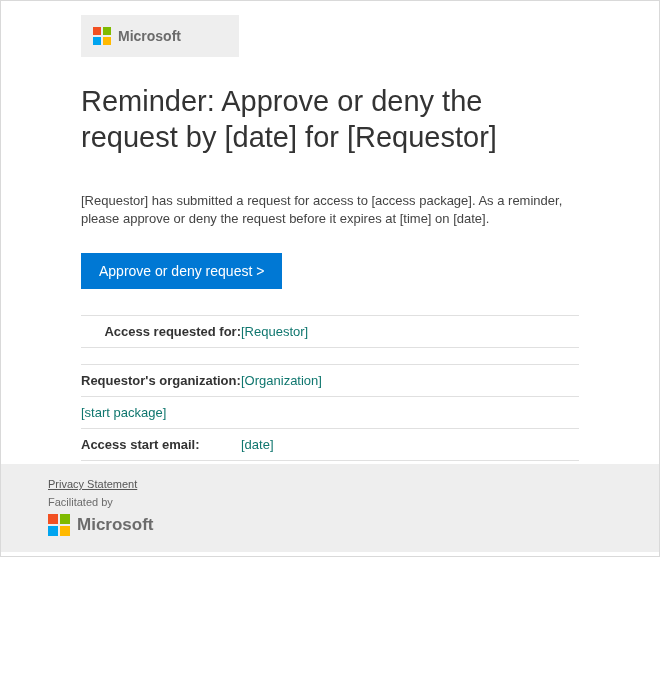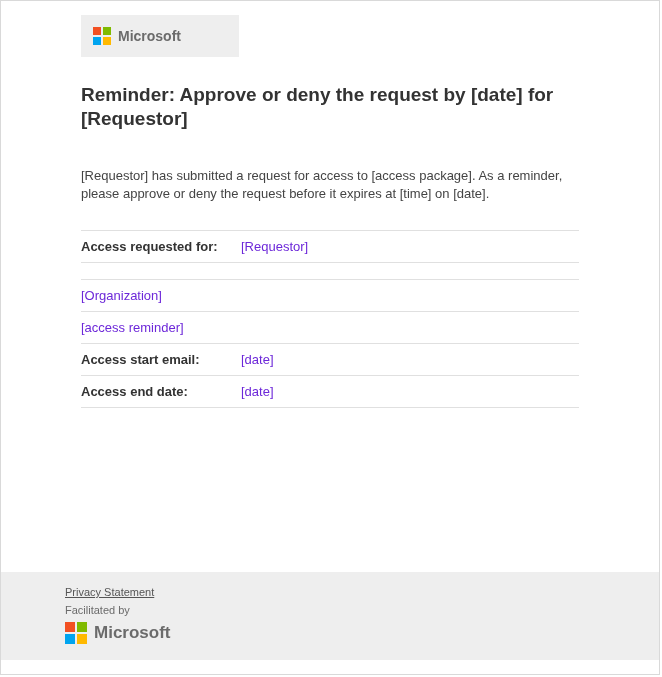--- a/index.html
+++ b/index.html
@@ -6,21 +6,21 @@
     margin: 0;
     padding: 0;
     width: 662px;
     height: 677px;
     font-family: "Segoe UI", Arial, sans-serif;
     color: #333333;
     background: #ffffff;
   }
   .outer {
     width: 660px;
-    height: 675px;
+    height: 557px;
     border: 1px solid #d9d9d9;
     box-sizing: border-box;
     position: relative;
   }
   .content {
     padding: 0 80px 0 80px;
   }
   .logo-block {
     display: flex;
     align-items: center;
@@ -46,23 +46,23 @@
   .ms-logo .g { top: 0; left: 10px; background: #7fba00; }
   .ms-logo .b { top: 10px; left: 0; background: #00a4ef; }
   .ms-logo .y { top: 10px; left: 10px; background: #ffb900; }
   .ms-text {
     font-weight: 600;
     font-size: 14px;
     color: #6b6b6b;
     margin-left: 7px;
   }
   h1.title {
-    font-weight: 700;
+    font-weight: 400;
     color: #333333;
-    font-size: 19px;
+    font-size: 29px;
     line-height: 1.25;
     margin: 26px 0 14px 0;
   }
   .body-text {
     font-size: 13px;
     line-height: 1.45;
     color: #444444;
     margin-bottom: 24px;
     margin-top: 36px;
   }
@@ -78,36 +78,36 @@
   }
   .details {
     margin-top: 26px;
   }
   .row {
     display: flex;
     border-bottom: 1px solid #e0e0e0;
     padding: 8px 0;
     font-size: 13px;
   }
-  .details .first { border-top: 1px solid #e0e0e0; }
+  .details .first { border-top: 1px solid #e0e0e0; text-align: right; }
   .row .label {
     width: 160px;
     font-weight: 600;
     color: #333333;
   }
   .row .value {
-    color: #6d28d9;
+    color: #0f766e;
   }
   .footer {
     position: absolute;
-    bottom: 14px;
+    bottom: 4px;
     left: 0;
     right: 0;
     background: #eeeeee;
-    padding: 14px 42px 16px 64px;
+    padding: 14px 42px 16px 47px;
     font-size: 11px;
     color: #6b6b6b;
   }
   .footer .privacy {
     text-decoration: underline;
     color: #555555;
     display: inline-block;
     margin-bottom: 6px;
     cursor: pointer;
   }
@@ -148,33 +148,35 @@
           <div class="sq b"></div>
           <div class="sq y"></div>
       </div>
       <span class="ms-text">Microsoft</span>
     </div>
 
     <h1 class="title">Reminder: Approve or deny the request by [date] for [Requestor]</h1>
 
     <div class="body-text">[Requestor] has submitted a request for access to [access package]. As a reminder, please approve or deny the request before it expires at [time] on [date].</div>
 
+    <button class="cta">Approve or deny request &gt;</button>
 
     <div class="details">
       <div class="row first">
         <div class="label">Access requested for:</div>
         <div class="value">[Requestor]</div>
       </div>
       <div class="row">
       </div>
       <div class="row">
+        <div class="label">Requestor's organization:</div>
         <div class="value">[Organization]</div>
       </div>
       <div class="row">
-        <div class="value">[access reminder]</div>
+        <div class="value">[start package]</div>
       </div>
       <div class="row">
         <div class="label">Access start email:</div>
         <div class="value">[date]</div>
       </div>
       <div class="row">
         <div class="label">Access end date:</div>
         <div class="value">[date]</div>
       </div>
     </div>

